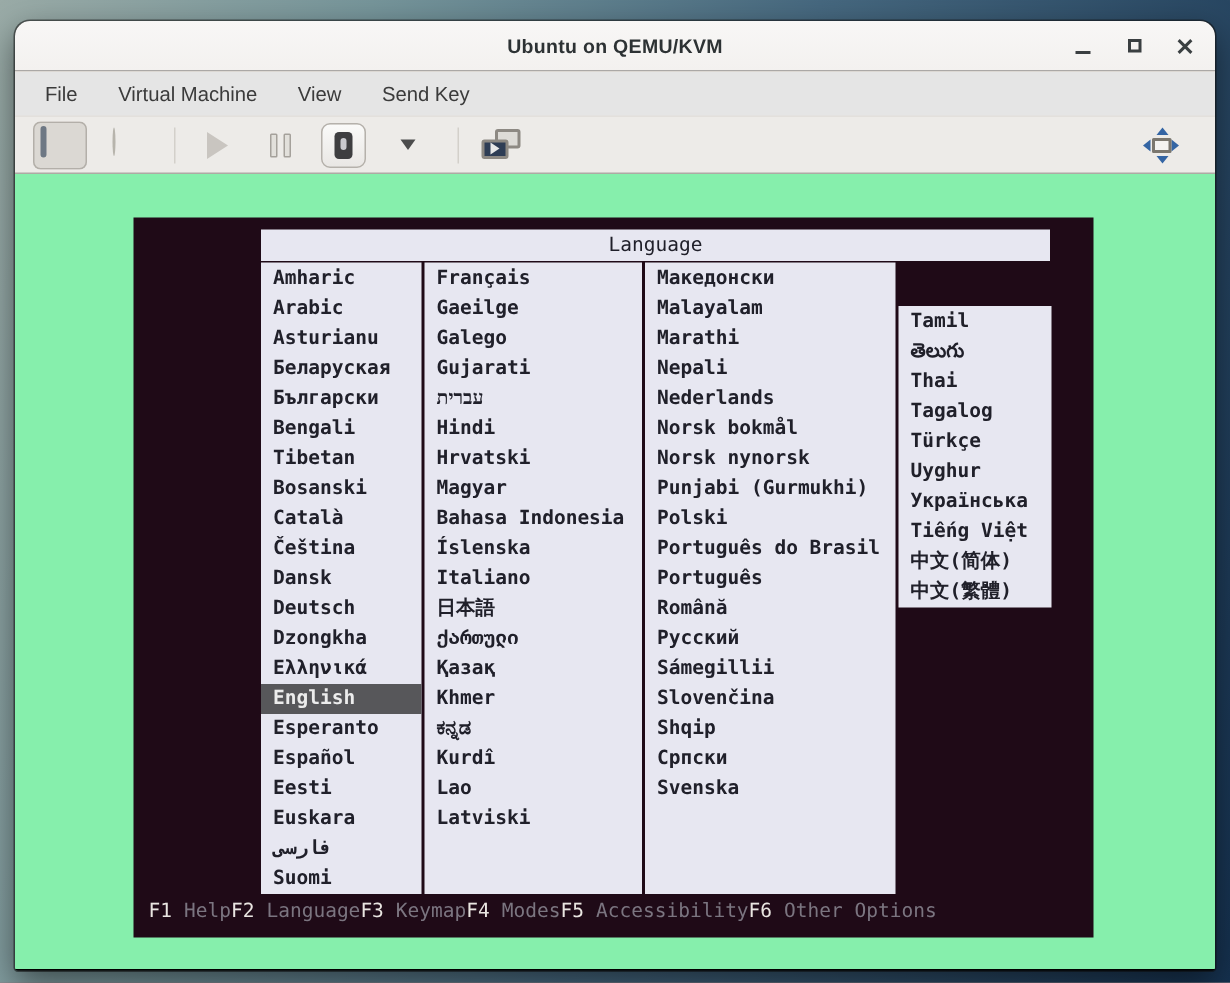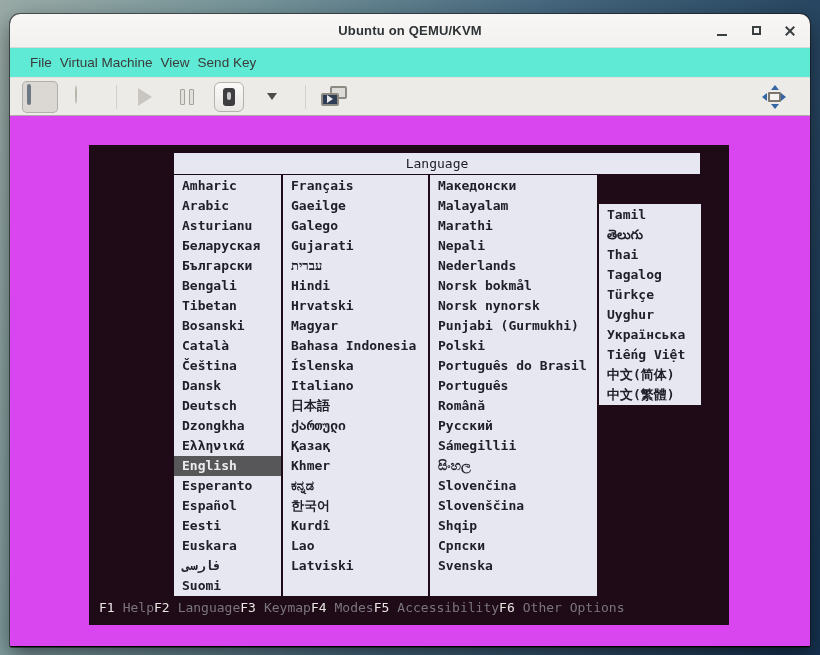--- a/index.html
+++ b/index.html
@@ -31,22 +31,22 @@
   .win-btn { width:24px; height:24px; display:flex; align-items:center; justify-content:center; border-radius:4px; cursor:default; }
   .ic-min { width:10px; height:2px; background:#3a3f41; margin-top:8px; }
   .ic-max { width:9px; height:9px; border:2px solid #3a3f41; }
   .ic-close { position:relative; width:12px; height:12px; }
   .ic-close::before,.ic-close::after { content:""; position:absolute; left:5px; top:0; width:2px; height:12px; background:#3a3f41; }
   .ic-close::before { transform:rotate(45deg); }
   .ic-close::after { transform:rotate(-45deg); }
 
   
   .menubar {
-    height:30px; background:#5eead4; border-bottom:1px solid #e3e0dc;
-    display:flex; align-items:center; padding-left:20px; gap:8px;
+    height:30px; background:#e5e5e5; border-bottom:1px solid #e3e0dc;
+    display:flex; align-items:center; padding-left:20px; gap:27px;
   }
   .menu-item { font-size:13.5px; color:#3b3b3b; }
 
   
   .toolbar {
     height:38px; background:#edebe8; border-bottom:1px solid #aeaaa4;
     display:flex; align-items:center; padding-left:12px;
   }
   .tb-btn { height:32px; min-width:36px; display:flex; align-items:center; justify-content:center; border-radius:5px; margin-right:6px; }
   .tb-btn.pressed { background:#dbd8d3; box-shadow:inset 0 0 0 1px #b3afa9; }
@@ -92,21 +92,21 @@
   
   .fsc { position:relative; width:24px; height:24px; }
   .fsc .pane { position:absolute; left:6px; top:7px; width:13px; height:10px; background:#f4f3f1; border:2px solid #7b776f; border-radius:1px; }
   .fsc i { position:absolute; width:0; height:0; }
   .fsc .a-up    { left:9px;  top:0;    border-bottom:5px solid #3465a4; border-left:4px solid transparent; border-right:4px solid transparent; }
   .fsc .a-down  { left:9px;  bottom:0; border-top:5px solid #3465a4;    border-left:4px solid transparent; border-right:4px solid transparent; }
   .fsc .a-left  { left:0;    top:8px;  border-right:5px solid #3465a4;  border-top:4px solid transparent; border-bottom:4px solid transparent; }
   .fsc .a-right { right:0;   top:8px;  border-left:5px solid #3465a4;   border-top:4px solid transparent; border-bottom:4px solid transparent; }
 
   
-  .vm-area { position:relative; height:530px; background:#d946ef; }
+  .vm-area { position:relative; height:530px; background:#86efac; }
   .vm-screen {
     position:absolute; left:79px; top:29px; width:640px; height:480px;
     background:#1f0a17;
     font-family:"DejaVu Sans Mono", monospace; font-size:13px; color:#20202a;
   }
   .lang-header {
     position:absolute; left:85px; top:8px; width:526px; height:21px;
     background:#e7e7f1; text-align:center; line-height:21px;
   }
   .lang-col { position:absolute; top:30px; background:#e7e7f1; padding-top:1px;font-weight:bold; }
@@ -237,44 +237,41 @@
           <span class="lang-item">Hrvatski</span>
           <span class="lang-item">Magyar</span>
           <span class="lang-item">Bahasa Indonesia</span>
           <span class="lang-item">Íslenska</span>
           <span class="lang-item">Italiano</span>
           <span class="lang-item">日本語</span>
           <span class="lang-item">ქართული</span>
           <span class="lang-item">Қазақ</span>
           <span class="lang-item">Khmer</span>
           <span class="lang-item">ಕನ್ನಡ</span>
-          <span class="lang-item">한국어</span>
           <span class="lang-item">Kurdî</span>
           <span class="lang-item">Lao</span>
           <span class="lang-item">Latviski</span>
         </div>
       <div class="lang-col col-2">
 
       <span class="lang-item">Македонски</span>
           <span class="lang-item">Malayalam</span>
           <span class="lang-item">Marathi</span>
           <span class="lang-item">Nepali</span>
           <span class="lang-item">Nederlands</span>
           <span class="lang-item">Norsk bokmål</span>
           <span class="lang-item">Norsk nynorsk</span>
           <span class="lang-item">Punjabi (Gurmukhi)</span>
           <span class="lang-item">Polski</span>
           <span class="lang-item">Português do Brasil</span>
           <span class="lang-item">Português</span>
           <span class="lang-item">Română</span>
           <span class="lang-item">Русский</span>
           <span class="lang-item">Sámegillii</span>
-          <span class="lang-item">සිංහල</span>
           <span class="lang-item">Slovenčina</span>
-          <span class="lang-item">Slovenščina</span>
           <span class="lang-item">Shqip</span>
           <span class="lang-item">Српски</span>
           <span class="lang-item">Svenska</span>
         </div>
       <div class="lang-col col-3">
 
       <span class="lang-item">Tamil</span>
           <span class="lang-item">తెలుగు</span>
           <span class="lang-item">Thai</span>
           <span class="lang-item">Tagalog</span>

